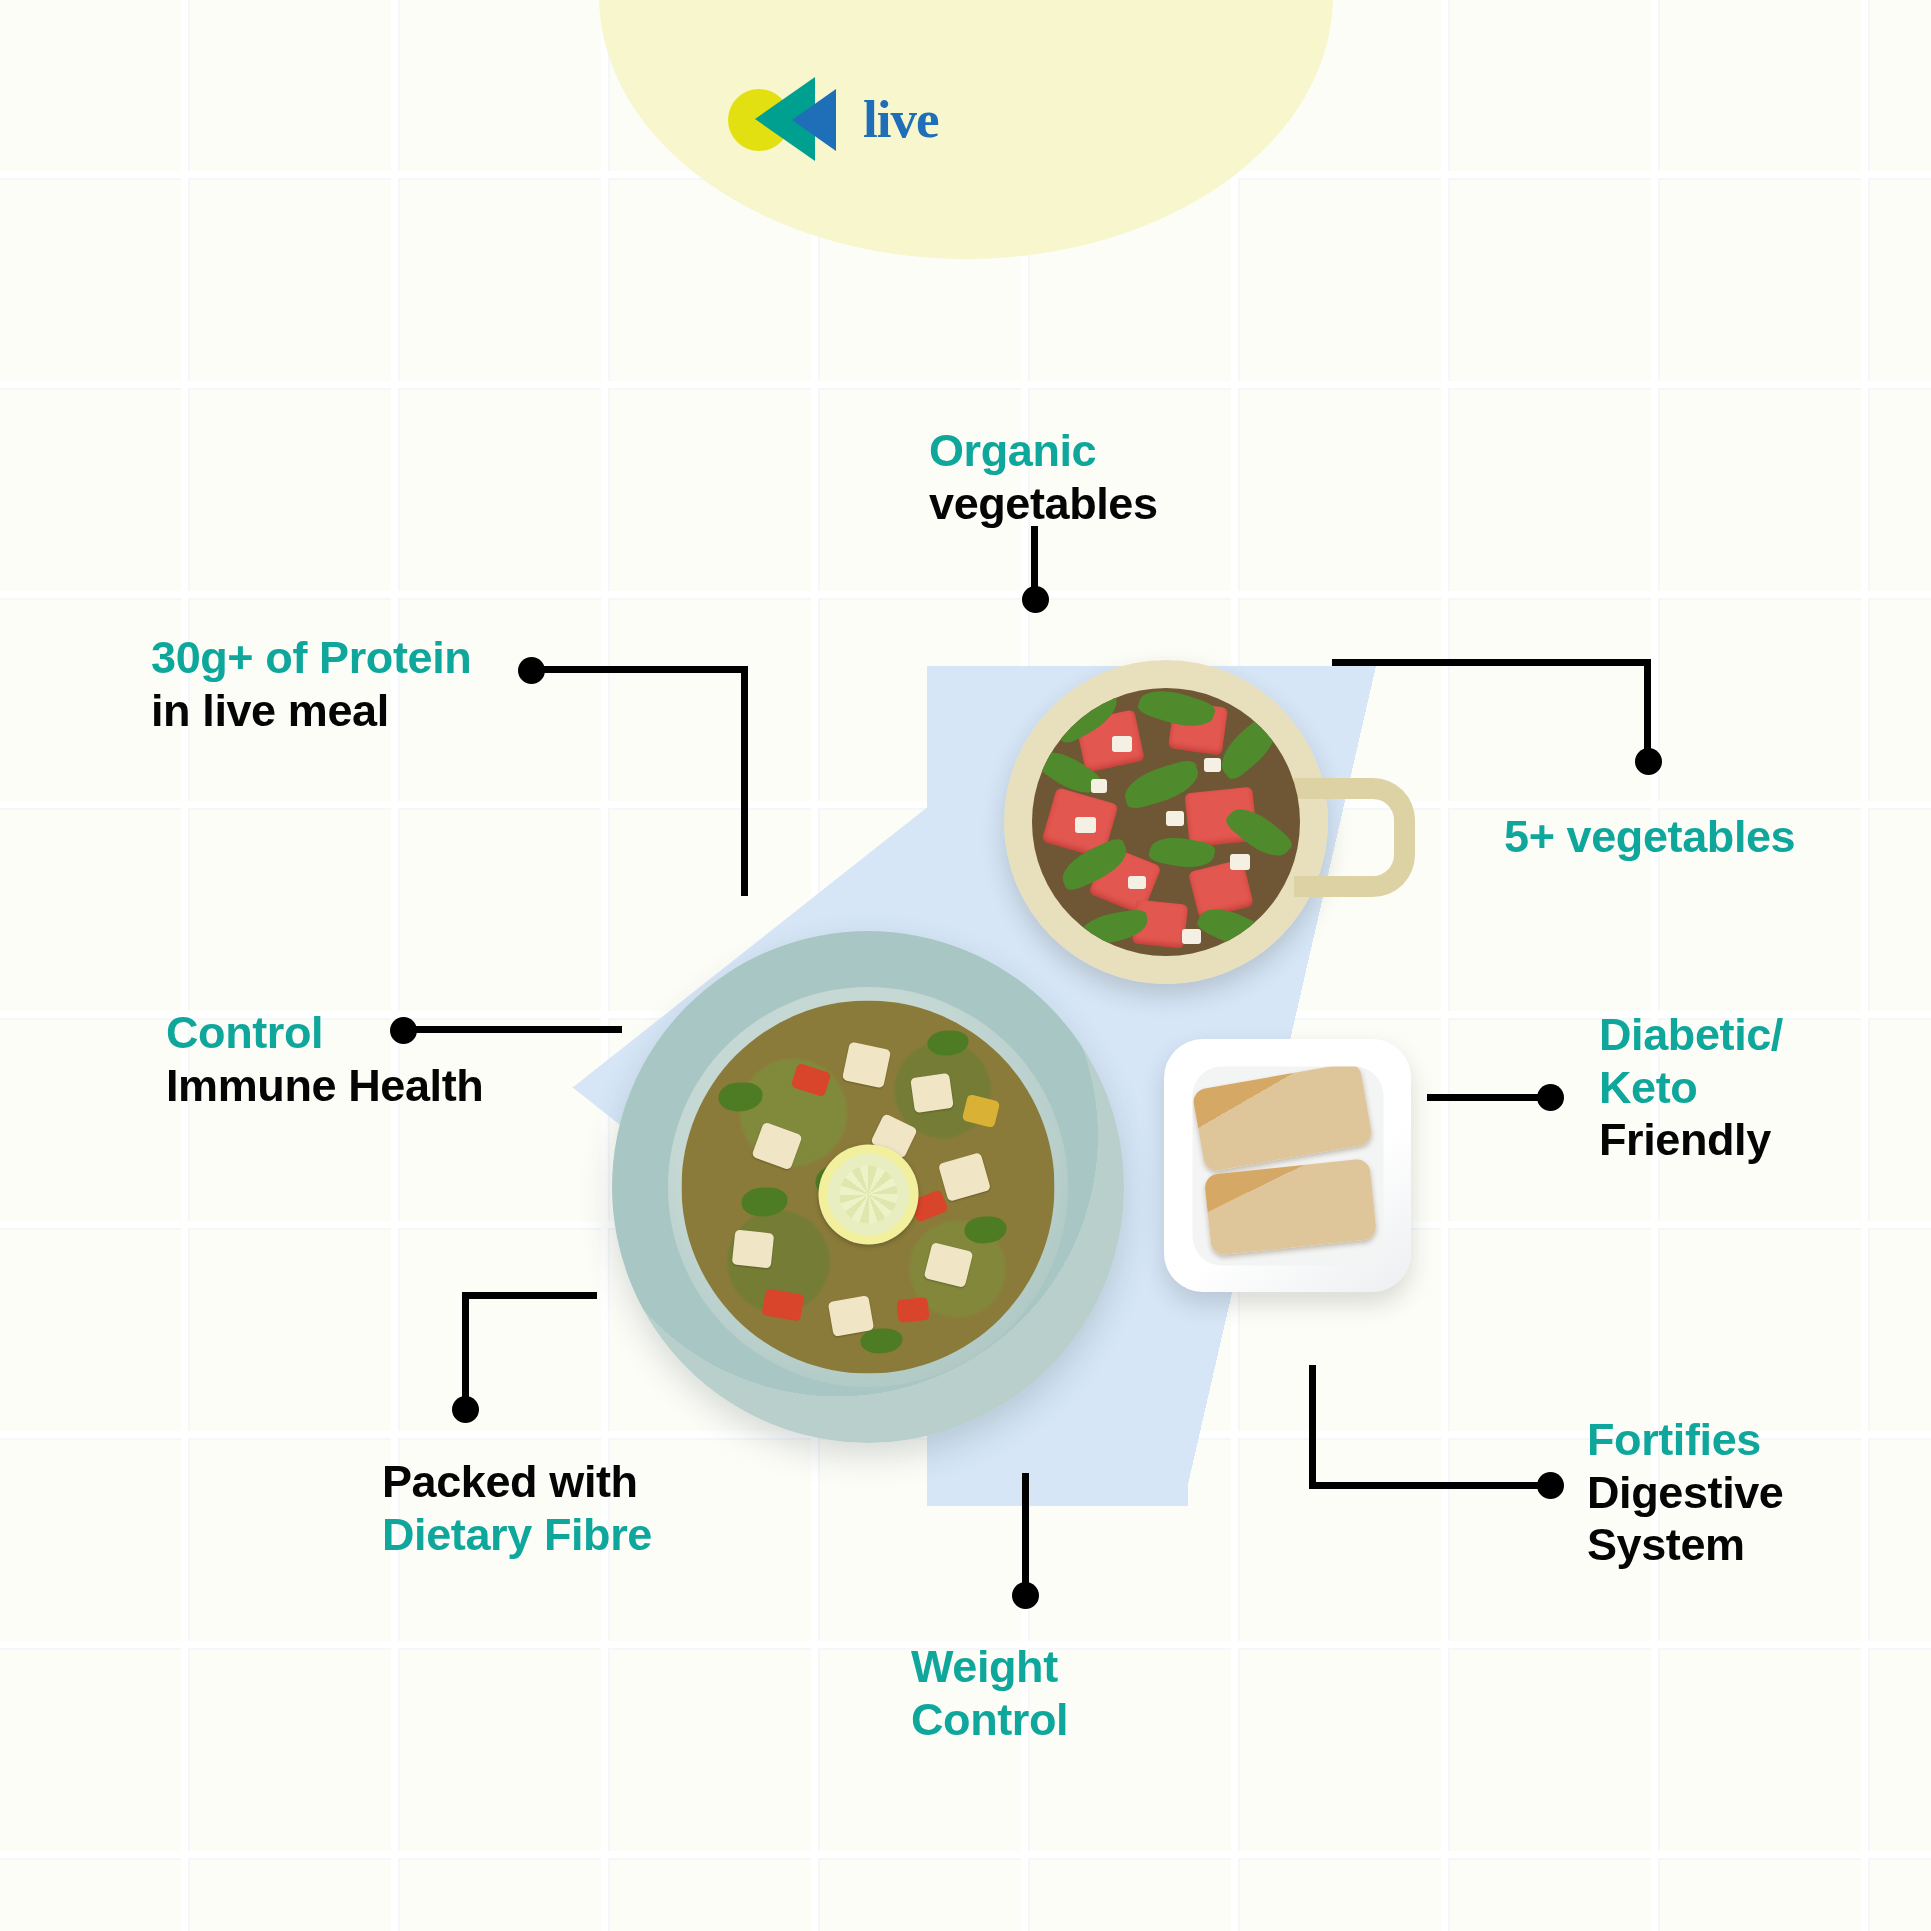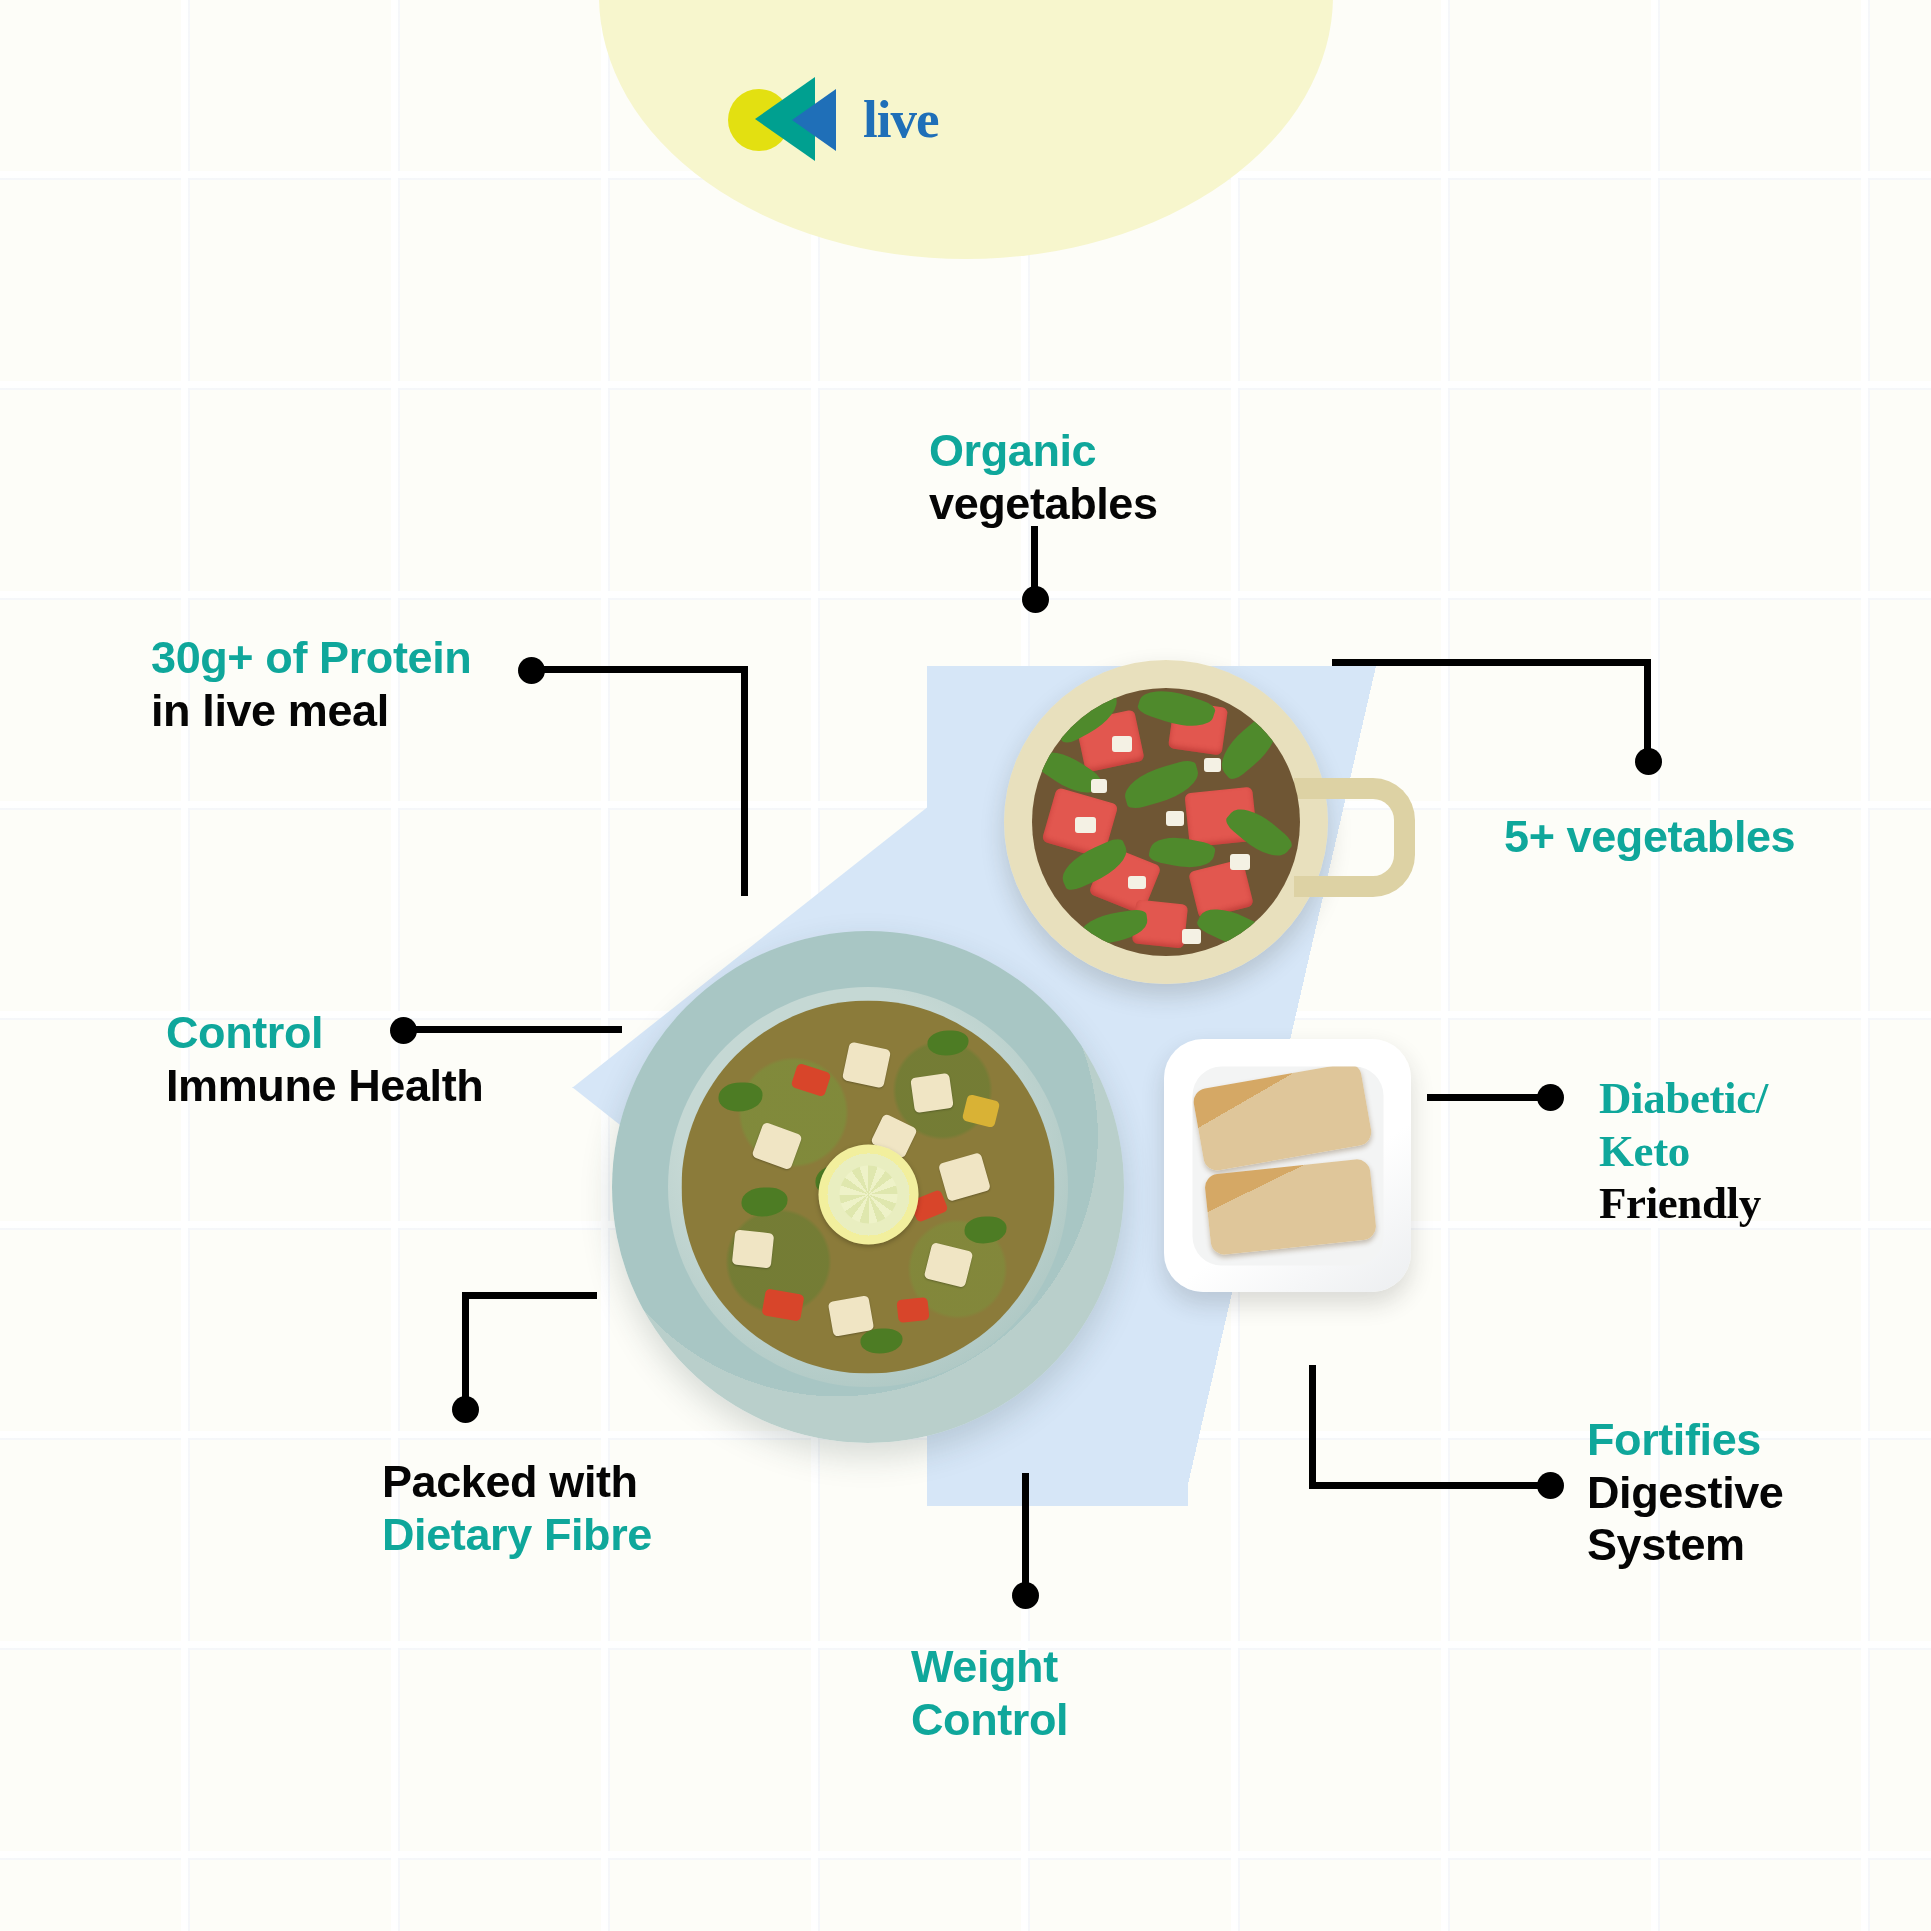--- a/index.html
+++ b/index.html
@@ -293,21 +293,21 @@
 
 <div class="label" style="left:911px;top:1641px;">
   <div class="t">Weight</div>
   <div class="t">Control</div>
 </div>
 
 <div class="label" style="left:1504px;top:811px;">
   <div class="t">5+ vegetables</div>
 </div>
 
-<div class="label" style="left:1599px;top:1072px;font-family:Liberation Serif, serif;">
+<div class="label" style="left:1599px;top:1009px;">
   <div class="t">Diabetic/</div>
   <div class="t">Keto</div>
   <div class="k">Friendly</div>
 </div>
 
 <div class="label" style="left:1587px;top:1414px;">
   <div class="t">Fortifies</div>
   <div class="k">Digestive</div>
   <div class="k">System</div>
 </div>

